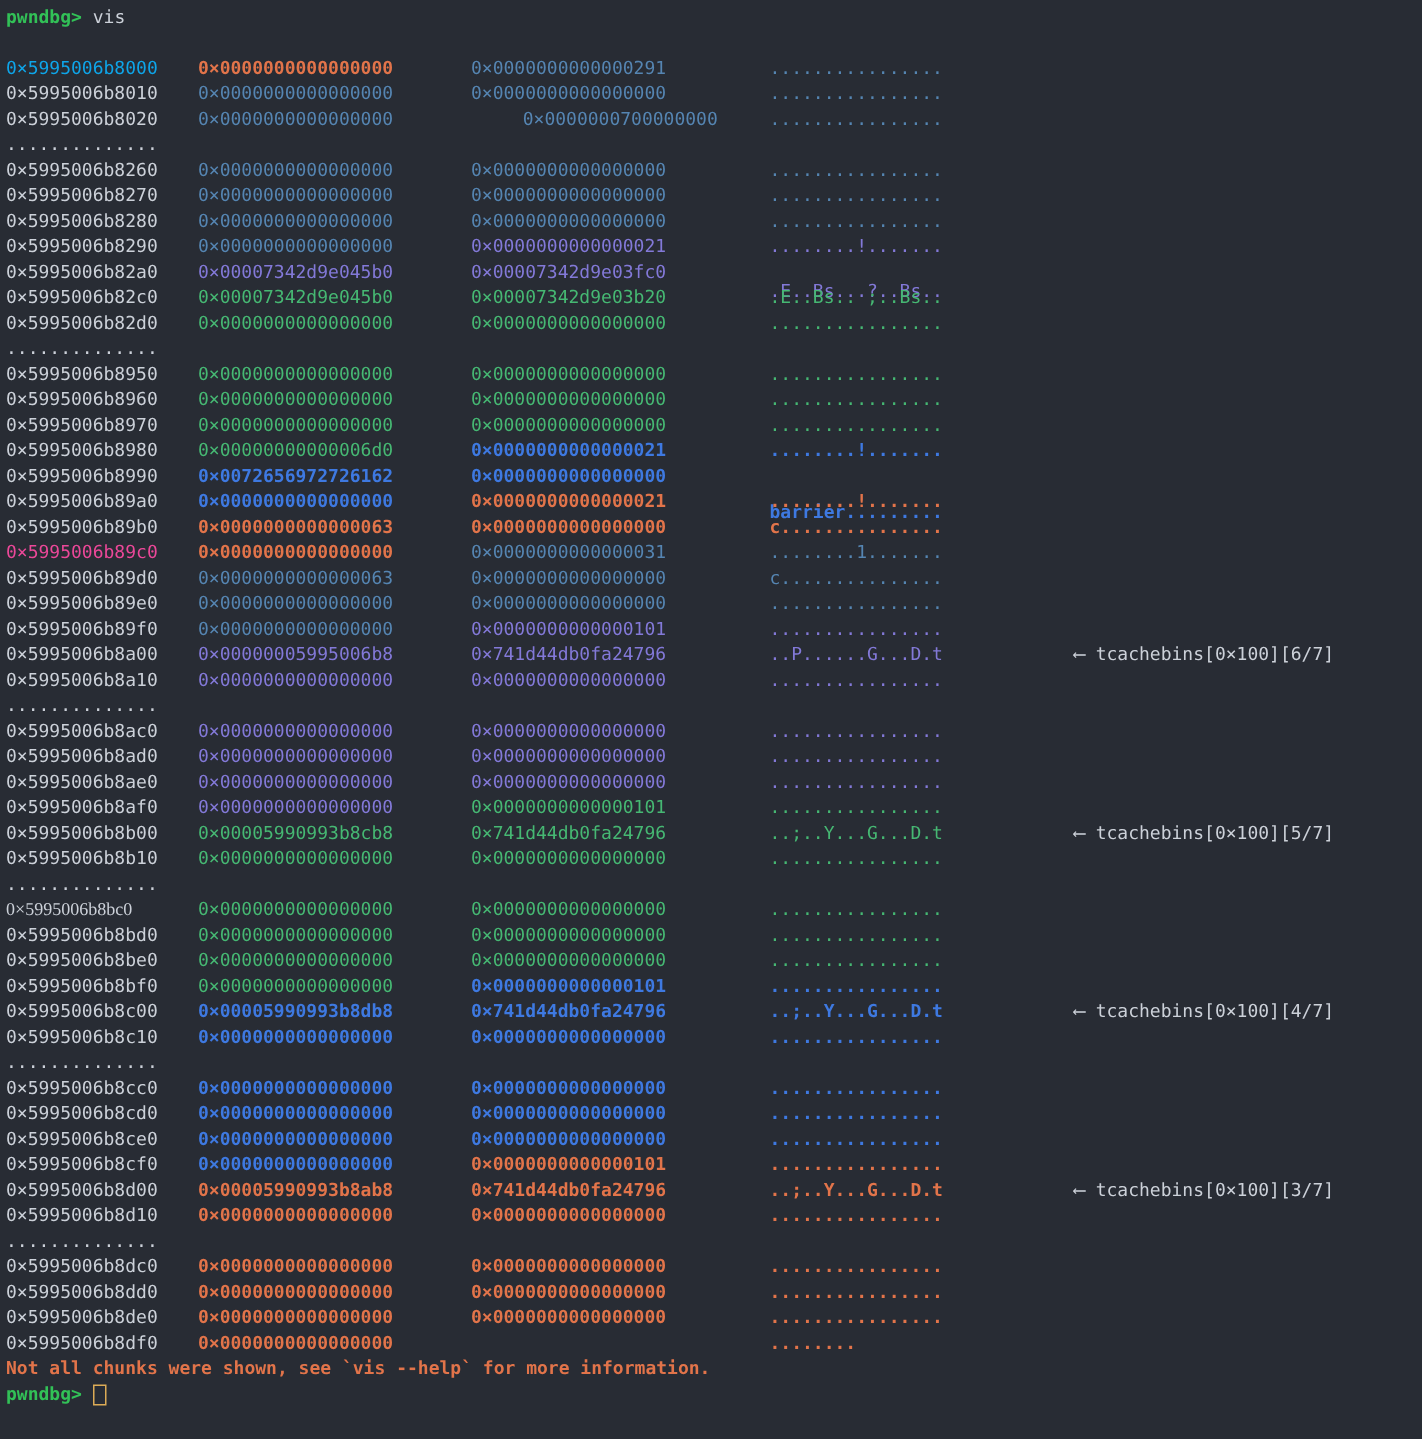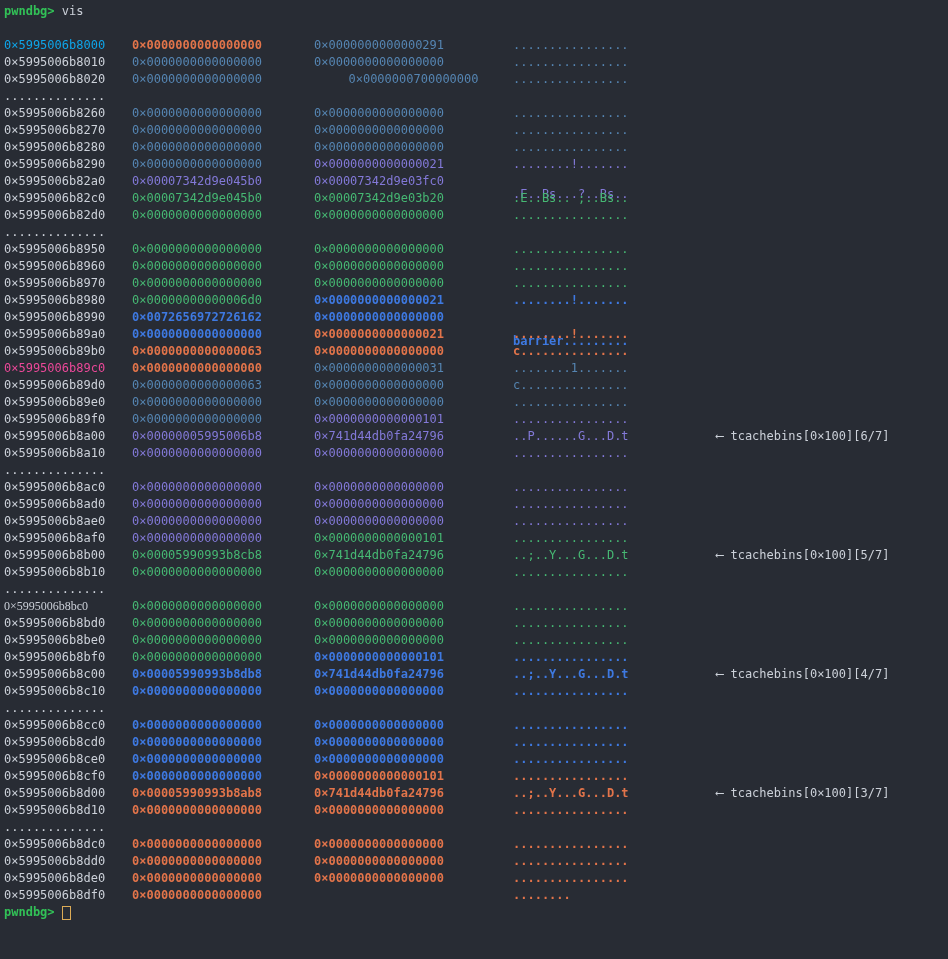--- a/index.html
+++ b/index.html
@@ -69,14 +69,15 @@
       <div class="line"><span class="addr" style="color: rgb(204, 209, 217);">0×5995006b8ce0</span><span class="v1" style="color: rgb(62, 121, 225); font-weight: bold;">0×0000000000000000</span><span class="v2" style="color: rgb(62, 121, 225); font-weight: bold;">0×0000000000000000</span><span class="asc" style="color: rgb(62, 121, 225); font-weight: bold;">................</span></div>
       <div class="line"><span class="addr" style="color: rgb(204, 209, 217);">0×5995006b8cf0</span><span class="v1" style="color: rgb(62, 121, 225); font-weight: bold;">0×0000000000000000</span><span class="v2" style="color: rgb(226, 116, 74); font-weight: bold;">0×0000000000000101</span><span class="asc" style="color: rgb(226, 116, 74); font-weight: bold;">................</span></div>
       <div class="line"><span class="addr" style="color: rgb(204, 209, 217);">0×5995006b8d00</span><span class="v1" style="color: rgb(226, 116, 74); font-weight: bold;">0×00005990993b8ab8</span><span class="v2" style="color: rgb(226, 116, 74); font-weight: bold;">0×741d44db0fa24796</span><span class="asc" style="color: rgb(226, 116, 74); font-weight: bold;">..;..Y...G...D.t</span><span class="ann" style="color: rgb(204, 209, 217);">⟵ tcachebins[0×100][3/7]</span></div>
       <div class="line"><span class="addr" style="color: rgb(204, 209, 217);">0×5995006b8d10</span><span class="v1" style="color: rgb(226, 116, 74); font-weight: bold;">0×0000000000000000</span><span class="v2" style="color: rgb(226, 116, 74); font-weight: bold;">0×0000000000000000</span><span class="asc" style="color: rgb(226, 116, 74); font-weight: bold;">................</span></div>
       <div class="line" style="color: rgb(204, 209, 217);">..............</div>
       <div class="line"><span class="addr" style="color: rgb(204, 209, 217);">0×5995006b8dc0</span><span class="v1" style="color: rgb(226, 116, 74); font-weight: bold;">0×0000000000000000</span><span class="v2" style="color: rgb(226, 116, 74); font-weight: bold;">0×0000000000000000</span><span class="asc" style="color: rgb(226, 116, 74); font-weight: bold;">................</span></div>
       <div class="line"><span class="addr" style="color: rgb(204, 209, 217);">0×5995006b8dd0</span><span class="v1" style="color: rgb(226, 116, 74); font-weight: bold;">0×0000000000000000</span><span class="v2" style="color: rgb(226, 116, 74); font-weight: bold;">0×0000000000000000</span><span class="asc" style="color: rgb(226, 116, 74); font-weight: bold;">................</span></div>
       <div class="line"><span class="addr" style="color: rgb(204, 209, 217);">0×5995006b8de0</span><span class="v1" style="color: rgb(226, 116, 74); font-weight: bold;">0×0000000000000000</span><span class="v2" style="color: rgb(226, 116, 74); font-weight: bold;">0×0000000000000000</span><span class="asc" style="color: rgb(226, 116, 74); font-weight: bold;">................</span></div>
       <div class="line"><span class="addr" style="color: rgb(204, 209, 217);">0×5995006b8df0</span><span class="v1" style="color: rgb(226, 116, 74); font-weight: bold;">0×0000000000000000</span><span class="v2"></span><span class="asc" style="color: rgb(226, 116, 74); font-weight: bold;">........</span></div>
     </div>
+  <div class="line" style="color: rgb(226, 116, 74); font-weight: bold;">Not all chunks were shown, see `vis --help` for more information.</div>
   <div class="line"><span style="color: rgb(50, 193, 87); font-weight: bold;">pwndbg&gt;</span><span> </span><span class="cursor" style="border-color: rgb(220, 171, 86);"></span></div>
 </div>
 
 </body></html>

